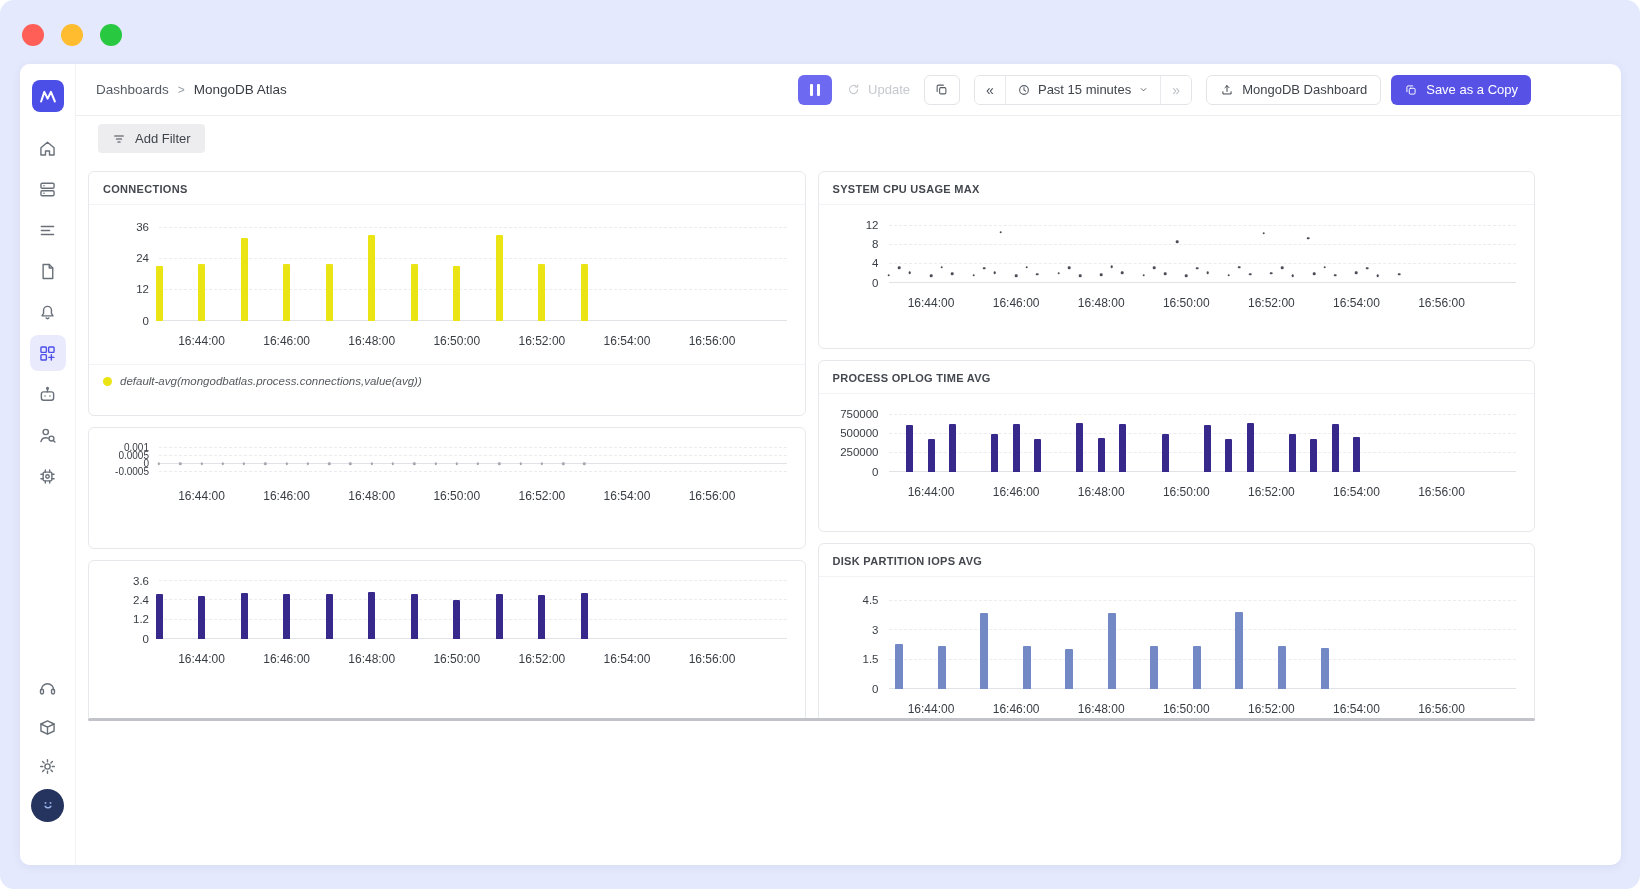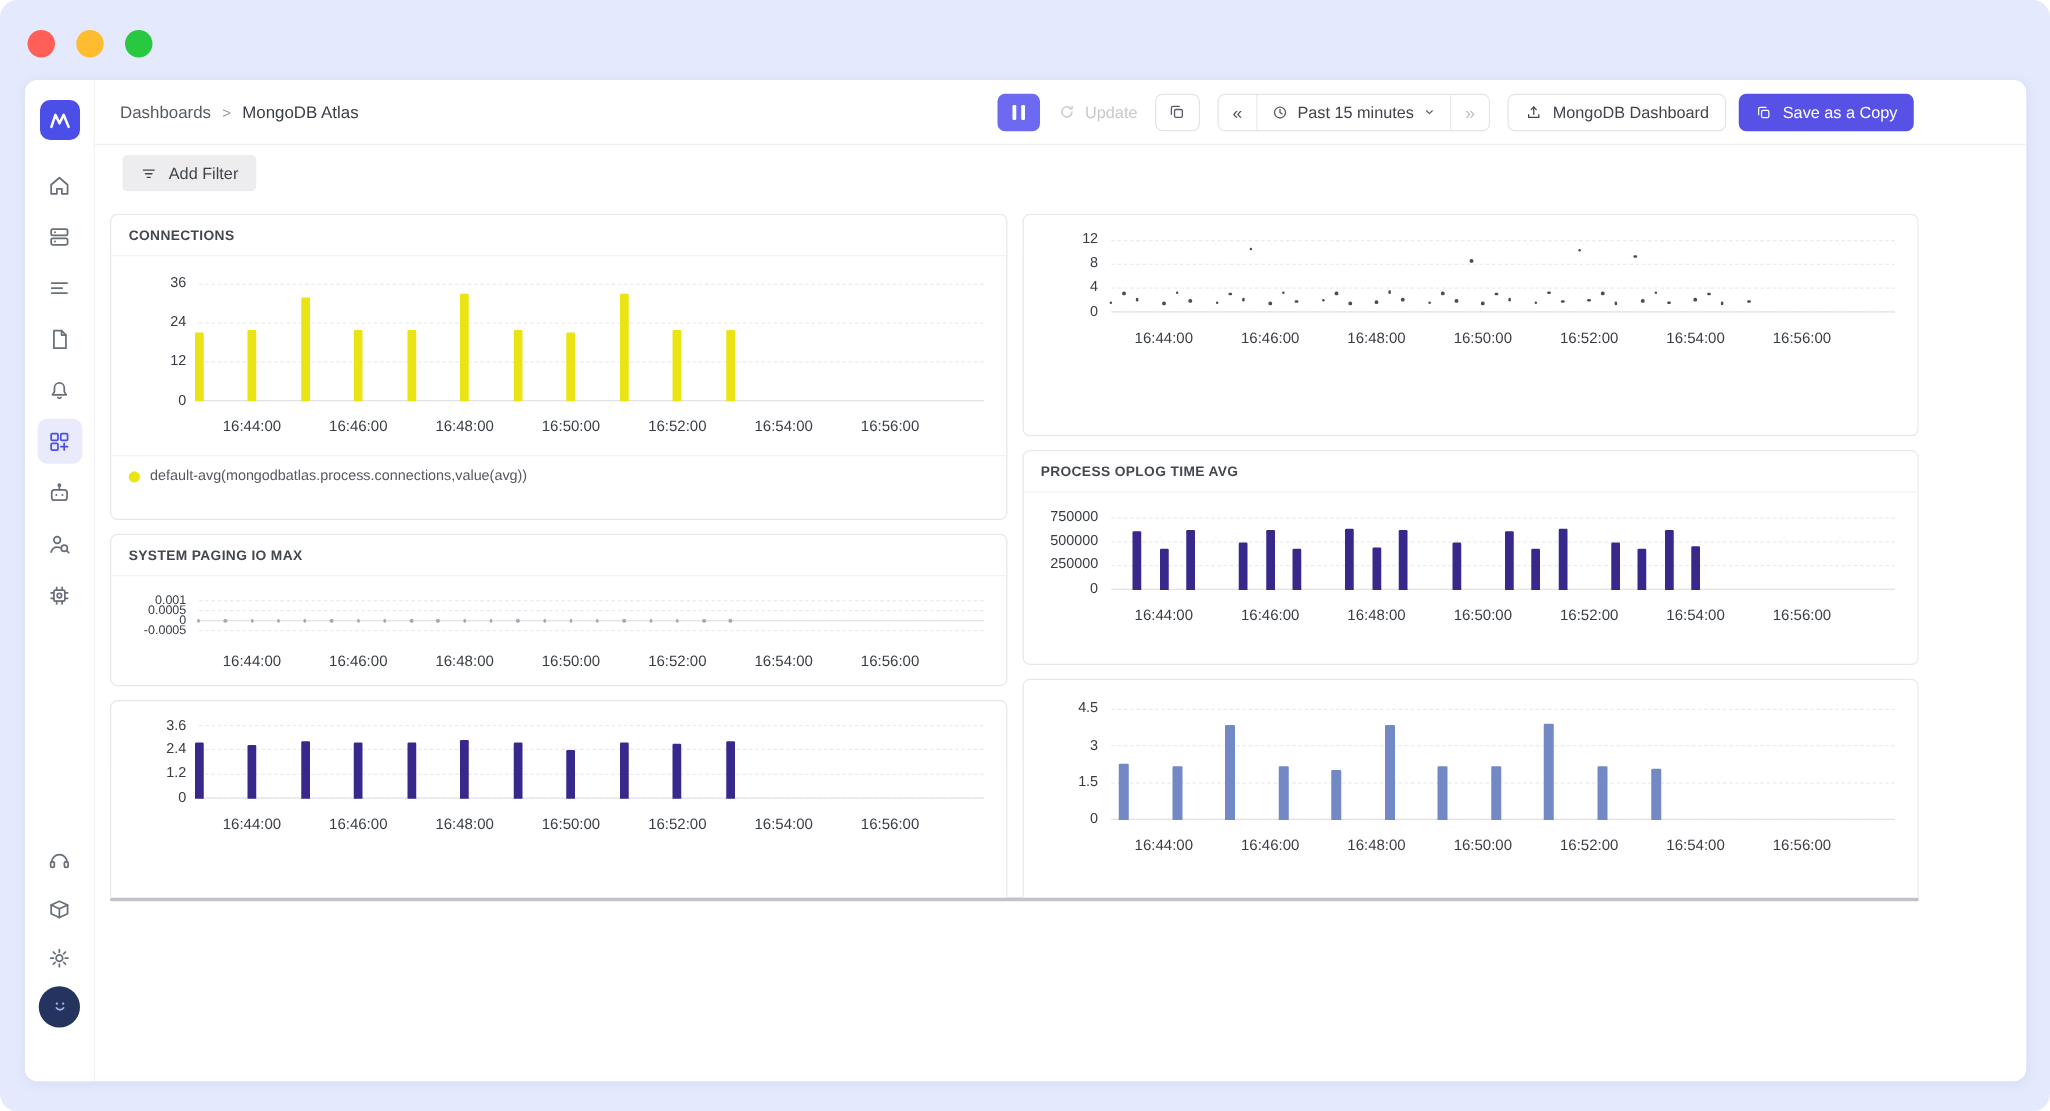--- a/index.html
+++ b/index.html
@@ -133,21 +133,21 @@
   .card[data-chart="1"] .ytick { font-size: 10px; }
   .bar { position: absolute; border-radius: 1px 1px 0 0; }
   .dot { position: absolute; border-radius: 50%; transform: translate(-50%, 50%); }
   .xaxis { position: relative; height: 22px; margin-top: 9px; }
   .xlabel {
     position: absolute; top: 4px; transform: translateX(-50%);
     font-size: 12px; color: #383d44; white-space: nowrap;
   }
   .legend {
     margin-top: 12px; border-top: 1px solid #f3f3f6; padding: 10px 14px;
-    display: flex; align-items: center; gap: 8px;
+    display: flex; align-items: center; gap: 8px; font-style: italic;
   }
   .legend-dot { width: 9px; height: 9px; border-radius: 50%; flex: none; }
   .legend-label { font-size: 11.5px; color: #55595f; }
 
   .hscrollbar {
     height: 3px; background: #c2c3c9; border-radius: 2px; margin-top: 0;
     width: 100%; cursor: pointer;
   }
   svg { display: block; }
 </style>
@@ -395,21 +395,20 @@
                     <span class="xlabel" style="left: 74.5763%;">16:54:00</span>
                     <span class="xlabel" style="left: 88.1356%;">16:56:00</span>
                   </div>
                 </div>
                 <div class="legend">
                   <span class="legend-dot" style="background: rgb(235, 228, 20);"></span>
                   <span class="legend-label">default-avg(mongodbatlas.process.connections,value(avg))</span>
                 </div>
               </section>
             <section class="card" data-chart="1" style="height: 122px;">
-                <div class="card-title">SYSTEM PAGING IO MAX</div>
                 <div class="chart-body">
                   <div class="plot" style="height: 32px;">
                     <div class="gridline" style="bottom: 88.8325%;"></div>
                     <div class="ytick" style="bottom: 88.8325%;">0.001</div>
                     <div class="gridline" style="bottom: 63.4518%;"></div>
                     <div class="ytick" style="bottom: 63.4518%;">0.0005</div>
                     <div class="gridline" style="bottom: 38.0711%;"></div>
                     <div class="ytick" style="bottom: 38.0711%;">0</div>
                     <div class="gridline" style="bottom: 12.6904%;"></div>
                     <div class="ytick" style="bottom: 12.6904%;">-0.0005</div>
@@ -478,20 +477,21 @@
                     <span class="xlabel" style="left: 47.4576%;">16:50:00</span>
                     <span class="xlabel" style="left: 61.0169%;">16:52:00</span>
                     <span class="xlabel" style="left: 74.5763%;">16:54:00</span>
                     <span class="xlabel" style="left: 88.1356%;">16:56:00</span>
                   </div>
                 </div>
               </section>
           </div>
           <div class="col">
             <section class="card" data-chart="3" style="height: 178px;">
+                <div class="card-title">SYSTEM CPU USAGE MAX</div>
                 <div class="chart-body">
                   <div class="plot" style="height: 62px;">
                     <div class="gridline" style="bottom: 0%;"></div>
                     <div class="ytick" style="bottom: 0%;">0</div>
                     <div class="gridline" style="bottom: 30.7692%;"></div>
                     <div class="ytick" style="bottom: 30.7692%;">4</div>
                     <div class="gridline" style="bottom: 61.5385%;"></div>
                     <div class="ytick" style="bottom: 61.5385%;">8</div>
                     <div class="gridline" style="bottom: 92.3077%;"></div>
                     <div class="ytick" style="bottom: 92.3077%;">12</div>
@@ -585,20 +585,21 @@
                     <span class="xlabel" style="left: 20.339%;">16:46:00</span>
                     <span class="xlabel" style="left: 33.8983%;">16:48:00</span>
                     <span class="xlabel" style="left: 47.4576%;">16:50:00</span>
                     <span class="xlabel" style="left: 61.0169%;">16:52:00</span>
                     <span class="xlabel" style="left: 74.5763%;">16:54:00</span>
                     <span class="xlabel" style="left: 88.1356%;">16:56:00</span>
                   </div>
                 </div>
               </section>
             <section class="card" data-chart="5" style="height: 200px;">
+                <div class="card-title">DISK PARTITION IOPS AVG</div>
                 <div class="chart-body">
                   <div class="plot" style="height: 96px;">
                     <div class="gridline" style="bottom: 0%;"></div>
                     <div class="ytick" style="bottom: 0%;">0</div>
                     <div class="gridline" style="bottom: 30.6122%;"></div>
                     <div class="ytick" style="bottom: 30.6122%;">1.5</div>
                     <div class="gridline" style="bottom: 61.2245%;"></div>
                     <div class="ytick" style="bottom: 61.2245%;">3</div>
                     <div class="gridline" style="bottom: 91.8367%;"></div>
                     <div class="ytick" style="bottom: 91.8367%;">4.5</div>

